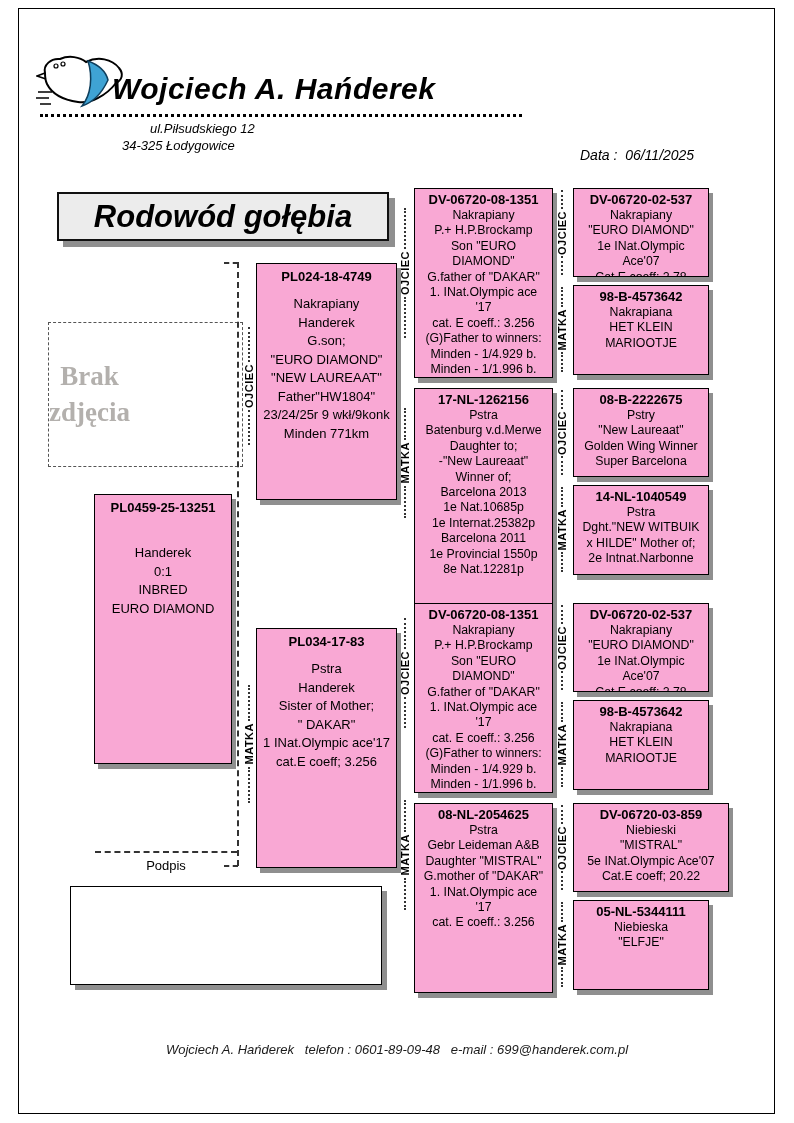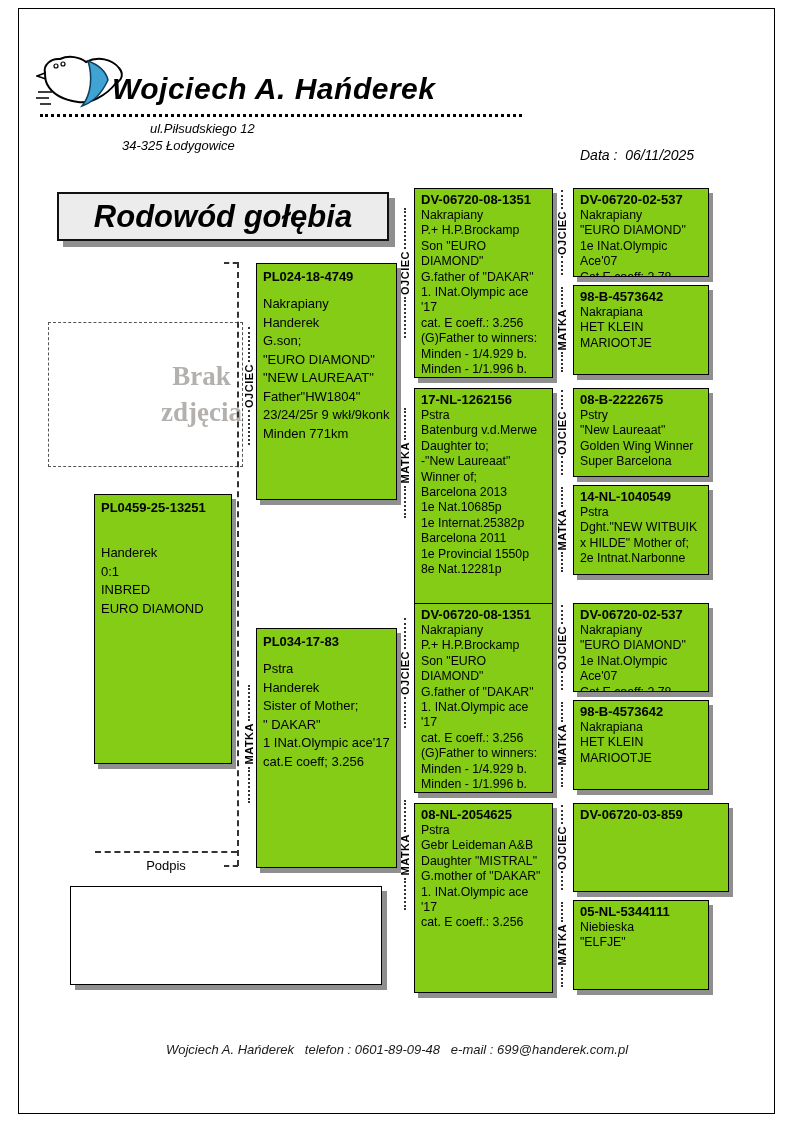--- a/index.html
+++ b/index.html
@@ -21,26 +21,26 @@
   .addr1 { left:122px; top:121px; font-size:13px; font-style:italic;margin-left:28px; }
   .addr2 { left:122px; top:138px; font-size:13px; font-style:italic; }
   .date { left:580px; top:147px; font-size:14px; font-style:italic; white-space:pre; }
 
   .title-box { left:57px; top:192px; width:332px; height:49px; background:#ececec;
                border:2px solid #111; box-shadow:6px 6px 0 #8f8f8f;
                display:flex; align-items:center; justify-content:center; }
   .title-text { font-size:31px; font-weight:bold; font-style:italic; white-space:nowrap; }
 
   .photo-box { left:48px; top:322px; width:195px; height:145px; border:1px dashed #555;
-               display:flex; align-items:center; justify-content:flex-end; text-align:center; }
+               display:flex; align-items:center; justify-content:flex-start; text-align:center; }
   .photo-text { font-family:"Liberation Serif", serif; font-size:27px; font-weight:bold;
                 color:#b3b0ad; line-height:1.3; white-space:pre-line; }
 
-  .pbox { position:absolute; background:#84cc16; border:1px solid #000; box-shadow:4px 5px 0 #8f8f8f;
-          padding:4px 6px; overflow:hidden; }
+  .pbox { position:absolute; background:#f9a8d4; border:1px solid #000; box-shadow:4px 5px 0 #8f8f8f;
+          padding:4px 6px; overflow:hidden;text-align:center; }
   .pbox .ring { font-weight:bold; font-size:13px; line-height:17px; white-space:nowrap; }
   .pbox .body { white-space:pre-line; }
   .gen1 .body, .gen2 .body { font-size:13px; line-height:18.5px; }
   .gen1 .body { margin-top:28px; }
   .gen2 .body { margin-top:10px; }
   .gen3, .gen4 { padding:3px 6px; }
   .gen3 .ring, .gen4 .ring { line-height:16px; }
   .gen3 .body, .gen4 .body { font-size:12.3px; line-height:15.4px; }
 
   .vlabel { position:absolute; display:flex; flex-direction:column; align-items:center; width:14px; }
@@ -282,20 +282,24 @@
 Cat.E coeff; 2.78</div>
 </div>
 <div class="pbox gen4" style="left:573px; top:700px; width:136px; height:90px;">
   <div class="ring">98-B-4573642</div>
   <div class="body">Nakrapiana
 HET KLEIN
 MARIOOTJE</div>
 </div>
 <div class="pbox gen4" style="left:573px; top:803px; width:156px; height:89px;">
   <div class="ring">DV-06720-03-859</div>
+  <div class="body">Niebieski
+"MISTRAL"
+5e INat.Olympic Ace'07
+Cat.E coeff; 20.22</div>
 </div>
 <div class="pbox gen4" style="left:573px; top:900px; width:136px; height:90px;">
   <div class="ring">05-NL-5344111</div>
   <div class="body">Niebieska
 "ELFJE"</div>
 </div>
 
 <div class="abs sig-line"></div>
 <div class="abs sig-label">Podpis</div>
 <div class="abs sig-box"></div>

